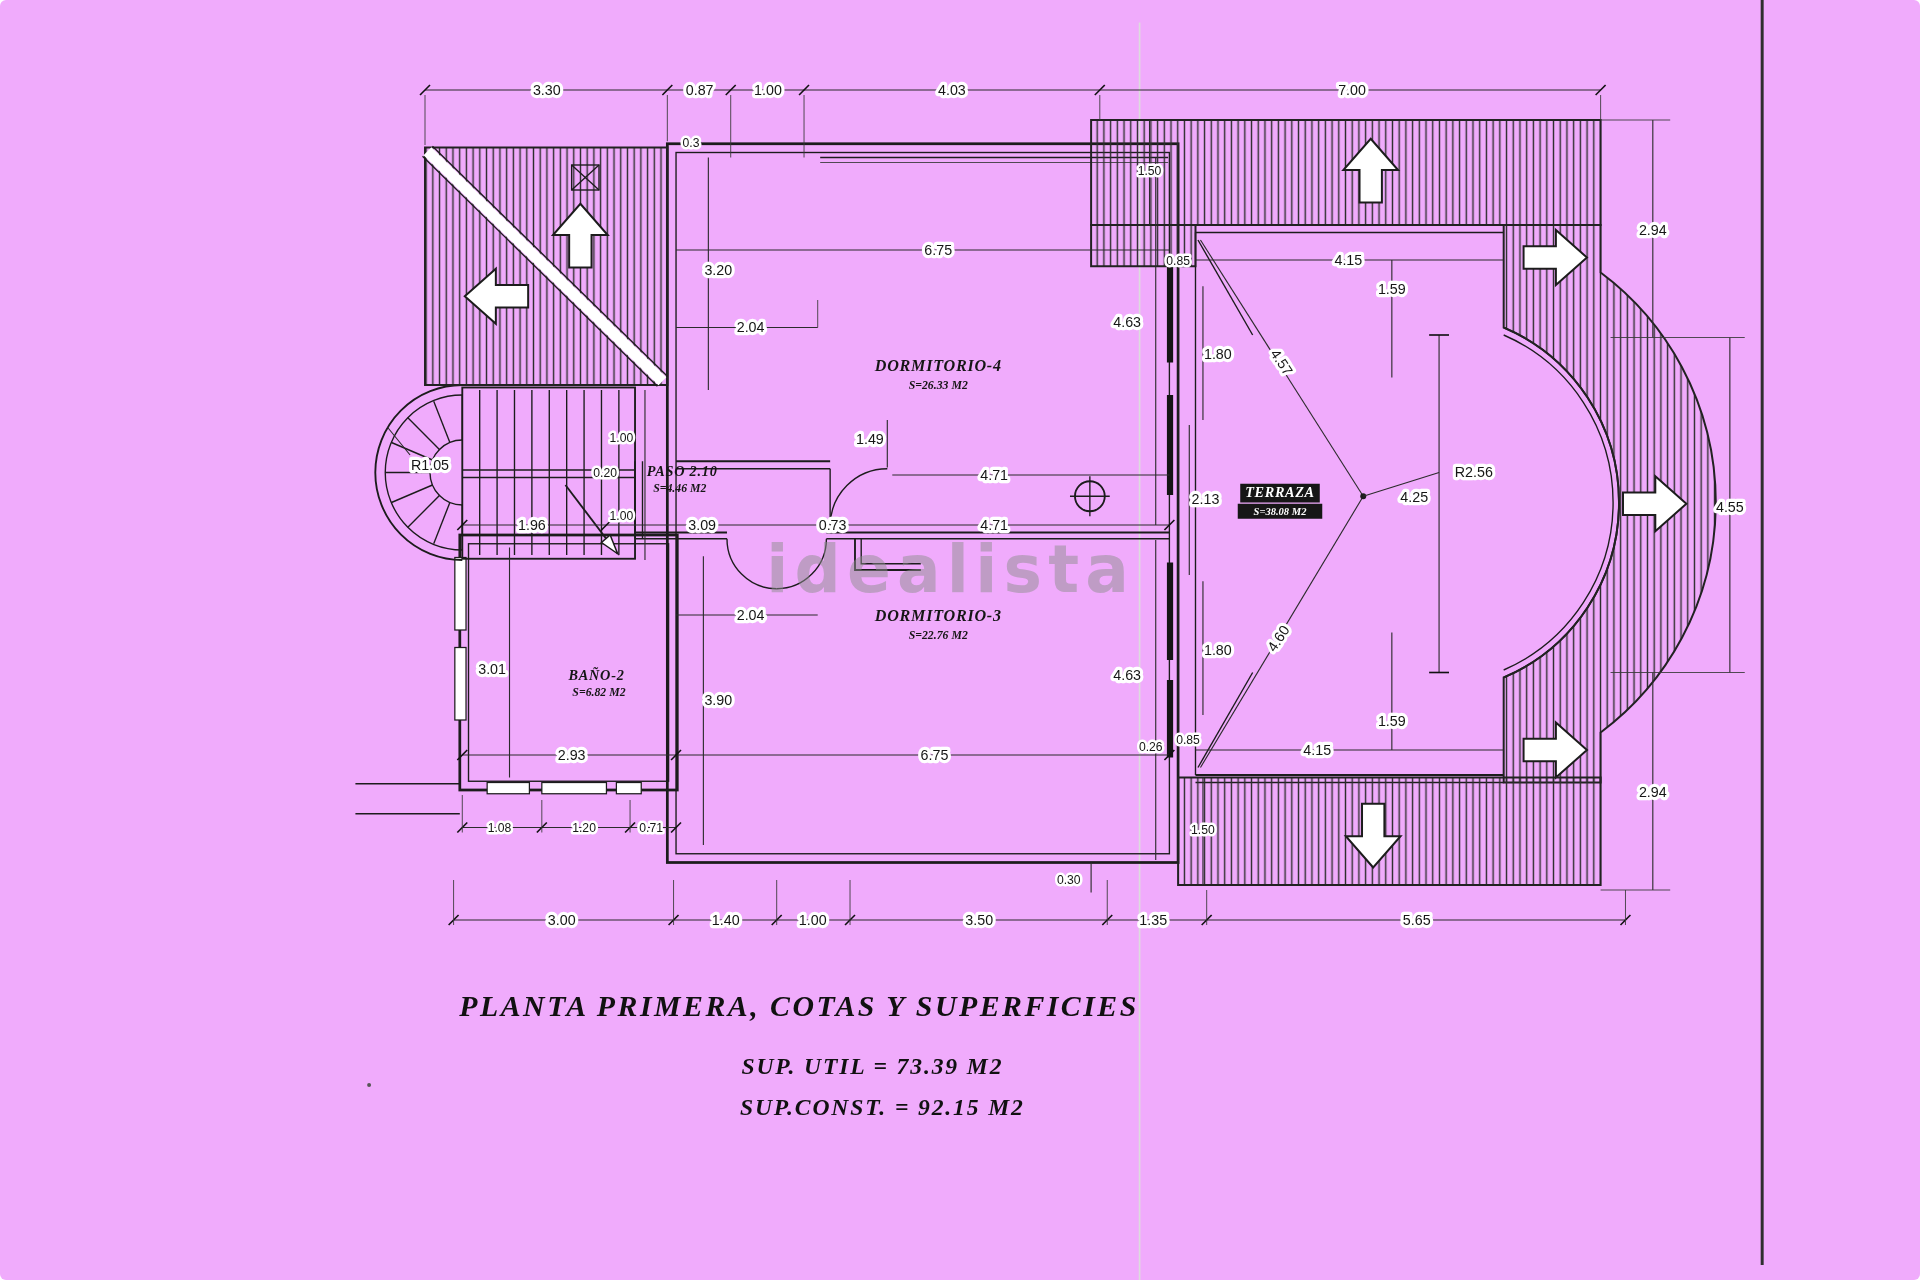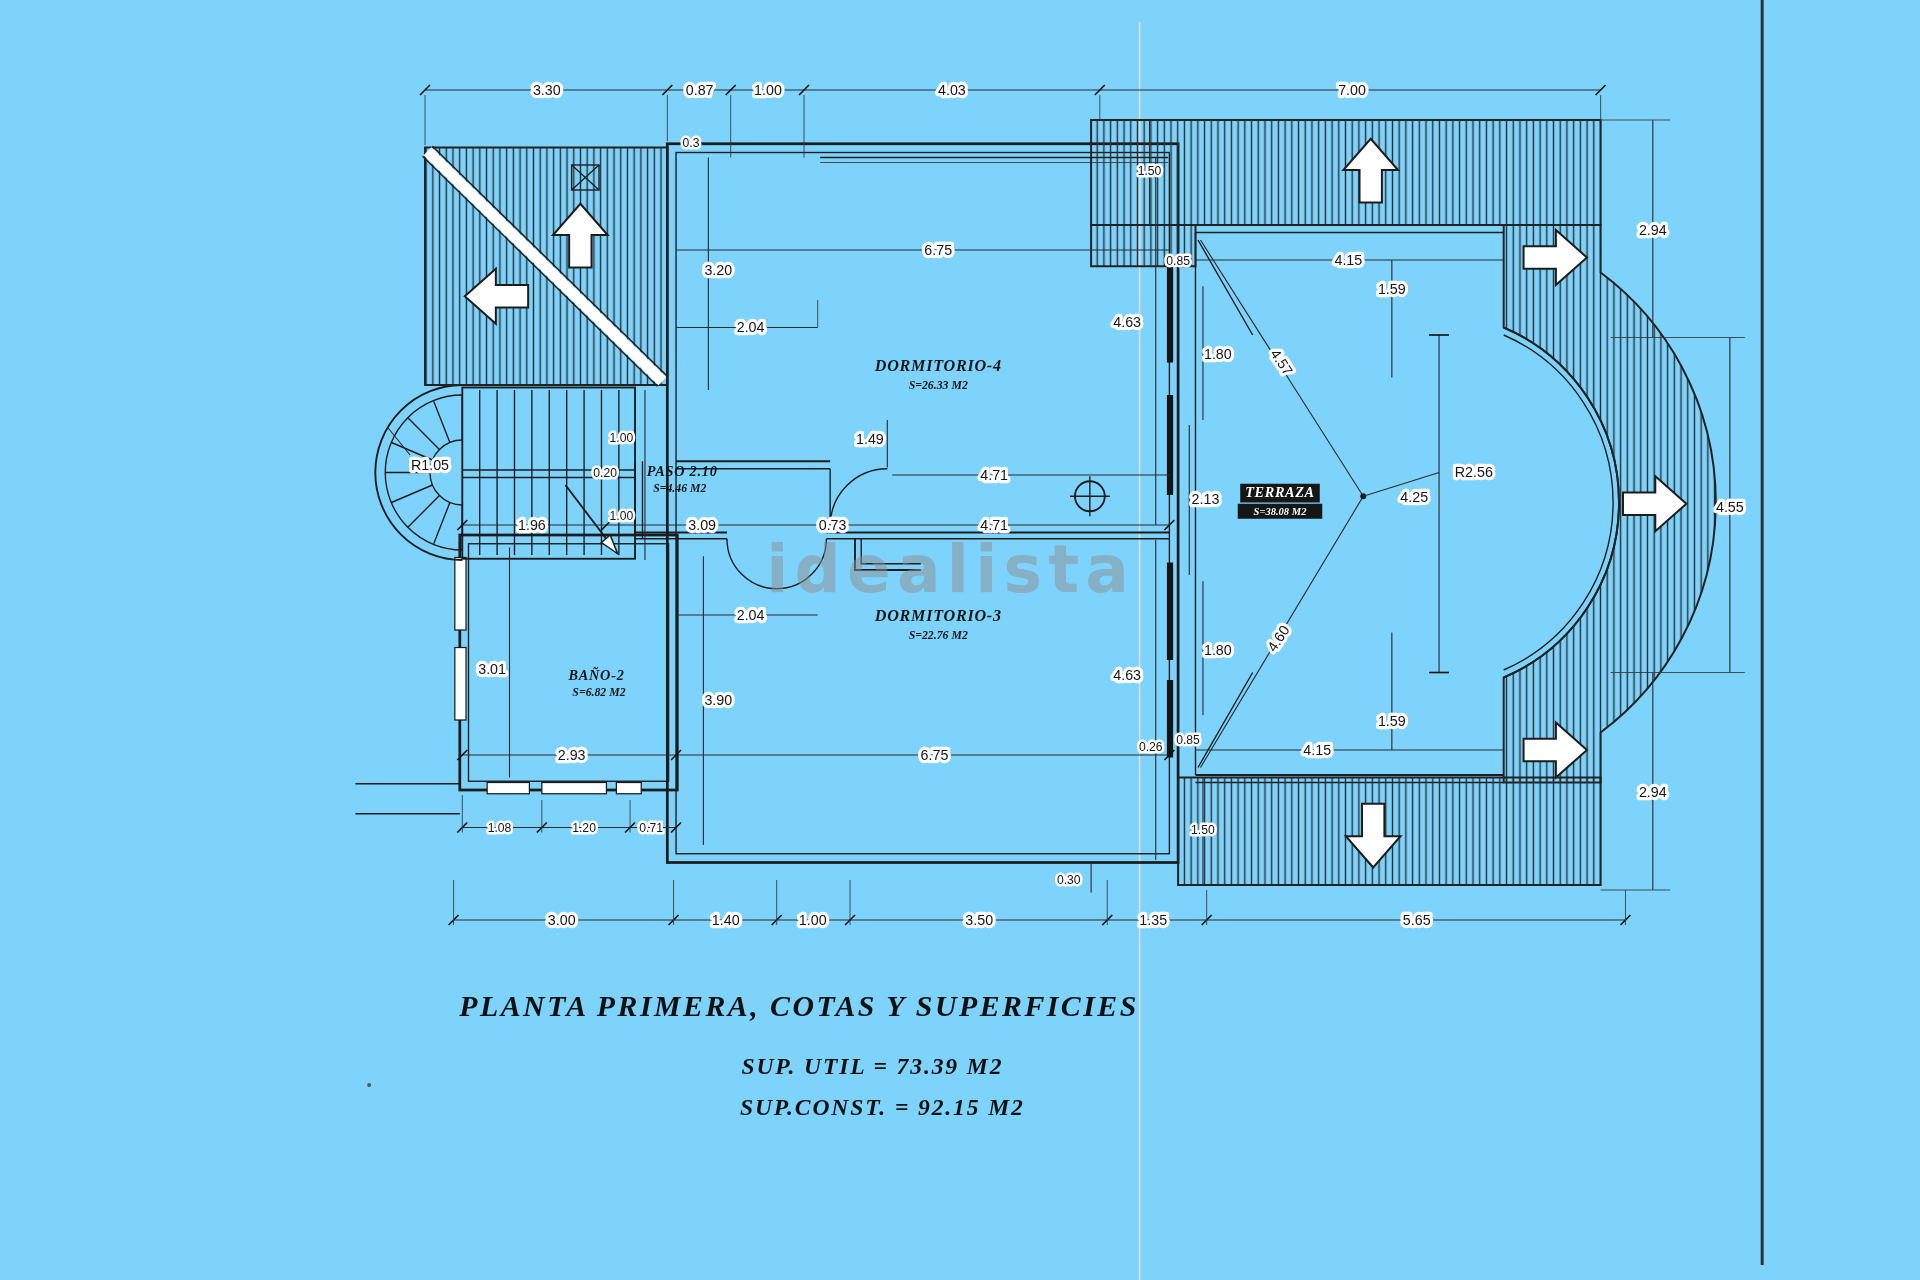--- a/index.html
+++ b/index.html
@@ -1,16 +1,16 @@
 <!DOCTYPE html>
 <html><head>
 <meta charset="utf-8">
 <style>
   html,body{margin:0;padding:0;background:#ffffff;}
-  .page{position:relative;width:1920px;height:1280px;background:#7dd3fc;overflow:hidden;}
+  .page{position:relative;width:1920px;height:1280px;background:#f0abfc;overflow:hidden;border-radius:6px;}
   svg{position:absolute;inset:0;width:100%;height:100%;}
   
   .w2{stroke:#1c1c1c;stroke-width:2.2;fill:none}
   .w15{stroke:#1c1c1c;stroke-width:1.5;fill:none}
   .w1{stroke:#1c1c1c;stroke-width:1.1;fill:none}
   .dim{stroke:#2b2b2b;stroke-width:0.9;fill:none}
   .ext{stroke:#3a3a3a;stroke-width:0.7;fill:none}
   .tk{stroke:#111;stroke-width:1.3;fill:none}
   .hatchArea{stroke:#222;stroke-width:1.6;fill:url(#hv)}
   .arr{fill:#fff;stroke:#1c1c1c;stroke-width:1.6;stroke-linejoin:miter}

